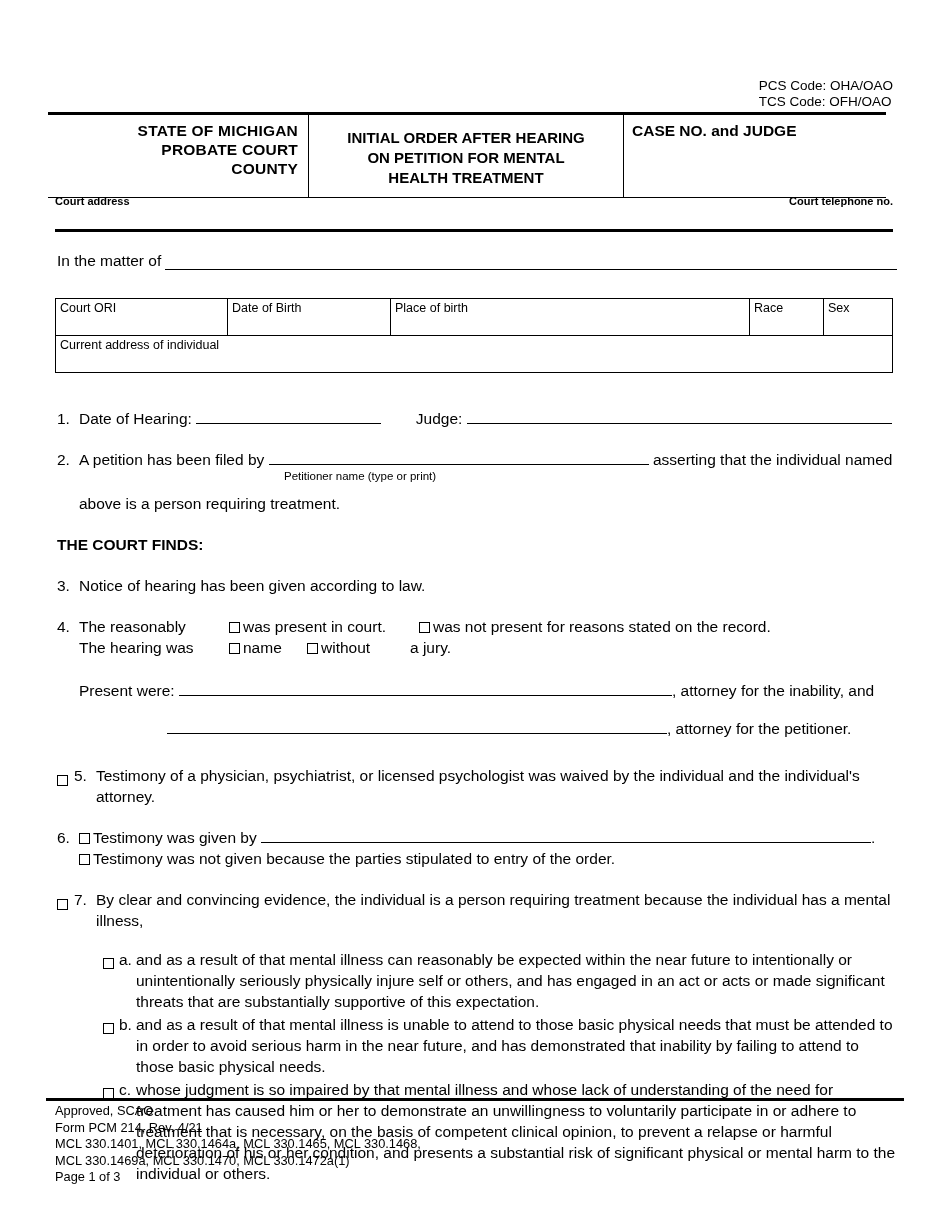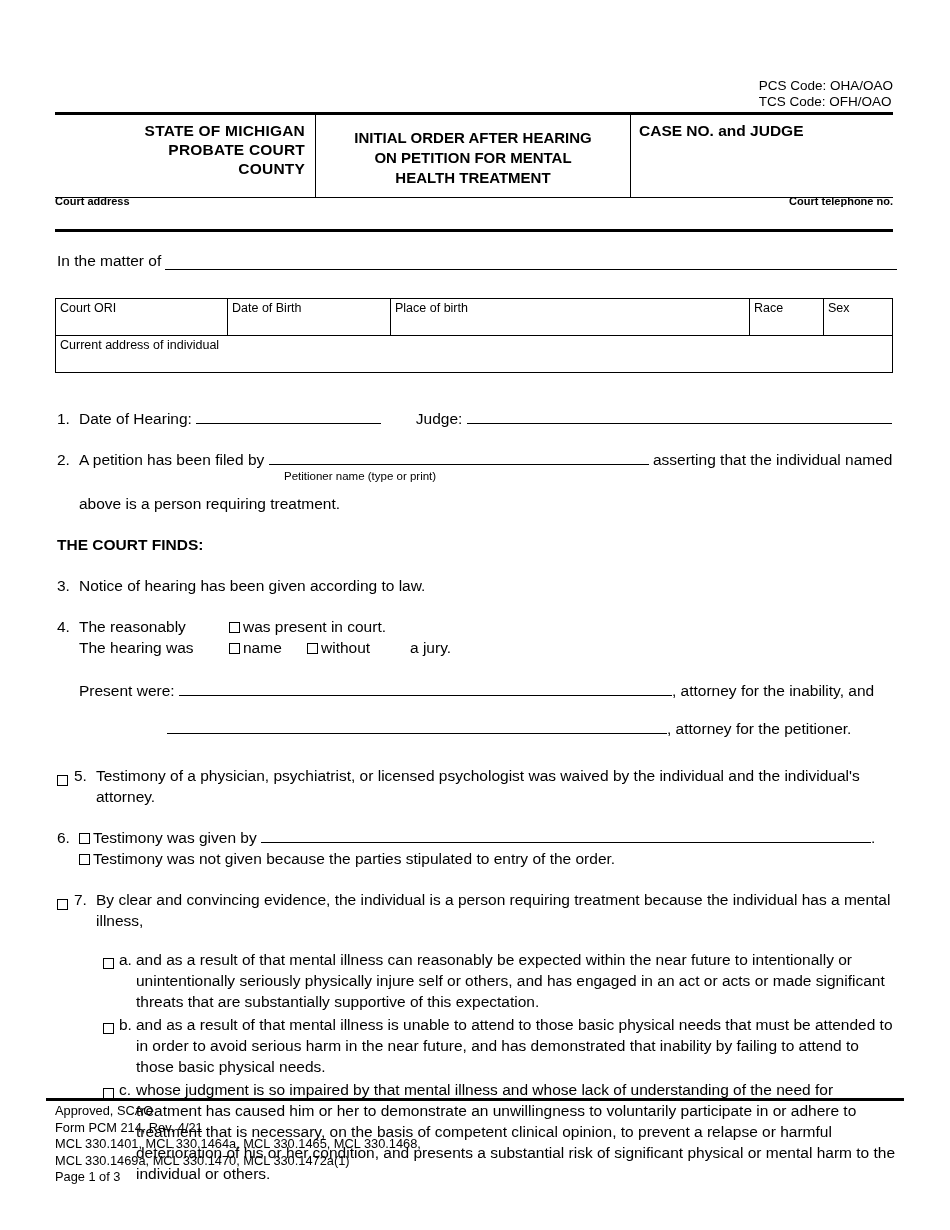--- a/index.html
+++ b/index.html
@@ -26,21 +26,21 @@
     position: absolute;
     top: 78px;
     right: 57px;
     font-size: 13.5px;
     line-height: 16px;
   }
 
   
   .caption {
     position: absolute;
-    left: 55px;
+    left: 48px;
     top: 112px;
     width: 838px;
     border-top: 3px solid #000;
     border-bottom: 1px solid #000;
     box-sizing: border-box;
   }
   .caption-row {
     display: flex;
     align-items: stretch;
     min-height: 82px;
@@ -326,20 +326,23 @@
     <div class="gap-m"></div>
 
     <div class="num-item">
       <span class="num">4.</span>
       <span class="item-body">
         <div style="display:flex;">
           <span style="width:150px;flex:none;">The reasonably</span>
           <span style="width:190px;flex:none;">
             <span class="cbx"></span><span>was present in court.</span>
           </span>
+          <span>
+            <span class="cbx"></span><span>was not present for reasons stated on the record.</span>
+          </span>
         </div>
         <div style="display:flex;">
           <span style="width:150px;flex:none;">The hearing was</span>
           <span style="width:78px;flex:none;">
             <span class="cbx"></span><span>name</span>
           </span>
           <span style="width:103px;flex:none;">
             <span class="cbx"></span><span>without</span>
           </span>
           <span>a jury.</span>

